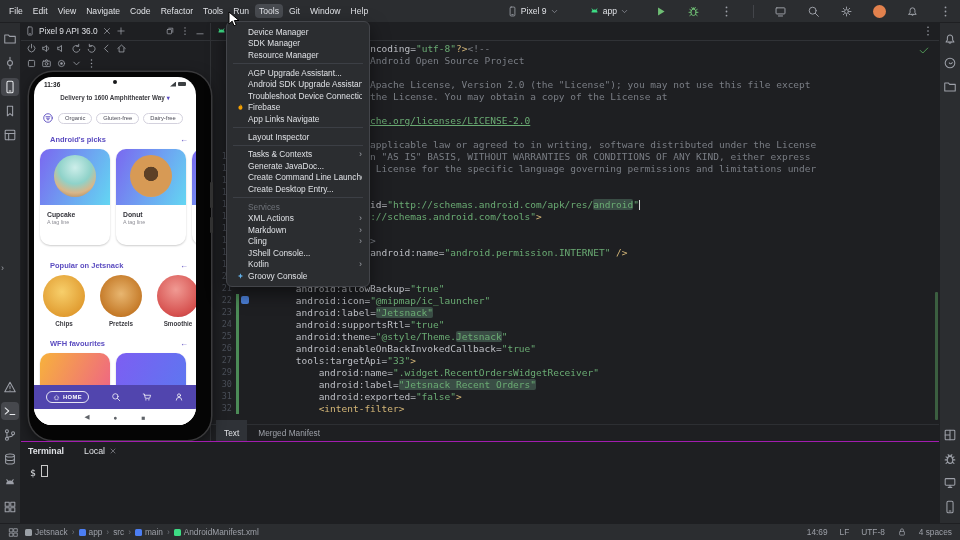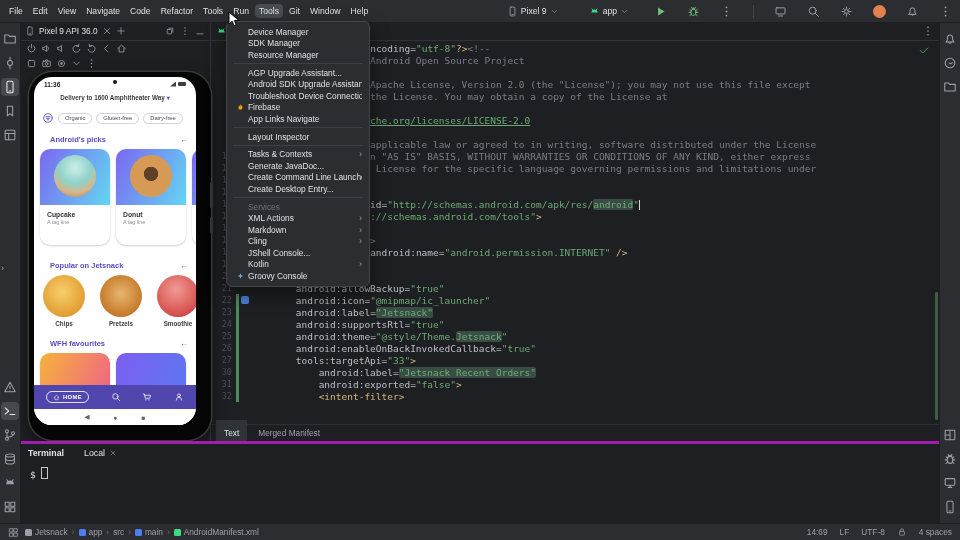--- a/index.html
+++ b/index.html
@@ -110,21 +110,21 @@
   .caret{display:inline-block;width:1px;height:10px;background:#d8d8d8;vertical-align:-2px;}
   .echeck{position:absolute;top:4px;right:10px;width:12px;height:12px;color:#57a55c;}
   .smark{position:absolute;right:2px;top:252px;width:3px;height:128px;border-radius:1px;background:rgba(84,145,89,.55);}
   .btabs{position:absolute;left:0;right:0;bottom:0;height:16px;display:flex;align-items:center;gap:3px;
          background:#1e1f22;border-top:1px solid #2d2f33;padding-left:6px;font-size:8.3px;}
   .btab{padding:8px 8px;border-radius:0;color:#9da0a8;}
   .btab.on{background:#2f3237;color:#dfe1e5;}
 
   
   #terminal{position:absolute;left:20px;right:20px;top:441px;height:83px;background:#1e1f22;
-            border-top:3px solid #a21caf;z-index:5;}
+            border-top:1px solid #a21caf;z-index:5;}
   .thead{height:18px;display:flex;align-items:center;padding-left:8px;font-size:8.8px;gap:16px;}
   .ttitle{color:#dfe1e5;font-weight:bold;}
   .ttab{display:inline-flex;align-items:center;gap:4px;color:#dfe1e5;padding:1px 4px;}
   .ttab .ic{width:8px;height:8px;color:#9da0a8;}
   .tbody{padding:5px 10px;font-family:"DejaVu Sans Mono",monospace;font-size:9.5px;color:#dfe1e5;}
   .tcursor{display:inline-block;width:5px;height:10px;border:1px solid #c8c8c8;margin-left:5px;vertical-align:-1px;}
 
   
   #statusbar{position:absolute;left:0;right:0;bottom:0;height:16px;background:#2b2d30;border-top:1px solid #1e1f22;
              display:flex;align-items:center;font-size:8.3px;color:#9da0a8;padding:0 8px;gap:6px;z-index:20;}
@@ -792,20 +792,26 @@
             <span class="gic"></span>
             <span class="codeln"><span class="pl">        </span><span class="attr">android:enableOnBackInvokedCallback</span><span class="pl">=</span><span class="val">"true"</span></span>
           </div>
           <div class="line">
             <span class="ln">27</span>
             <span class="gb add"></span>
             <span class="gic"></span>
             <span class="codeln"><span class="pl">        </span><span class="attr">tools:targetApi</span><span class="pl">=</span><span class="val">"33"</span><span class="tag">&gt;</span></span>
           </div>
           <div class="line">
+            <span class="ln">29</span>
+            <span class="gb add"></span>
+            <span class="gic"></span>
+            <span class="codeln"><span class="pl">            </span><span class="attr">android:name</span><span class="pl">=</span><span class="val">".widget.RecentOrdersWidgetReceiver"</span></span>
+          </div>
+          <div class="line">
             <span class="ln">30</span>
             <span class="gb add"></span>
             <span class="gic"></span>
             <span class="codeln"><span class="pl">            </span><span class="attr">android:label</span><span class="pl">=</span><span class="valh">"Jetsnack Recent Orders"</span></span>
           </div>
           <div class="line">
             <span class="ln">31</span>
             <span class="gb add"></span>
             <span class="gic"></span>
             <span class="codeln"><span class="pl">            </span><span class="attr">android:exported</span><span class="pl">=</span><span class="val">"false"</span><span class="tag">&gt;</span></span>

